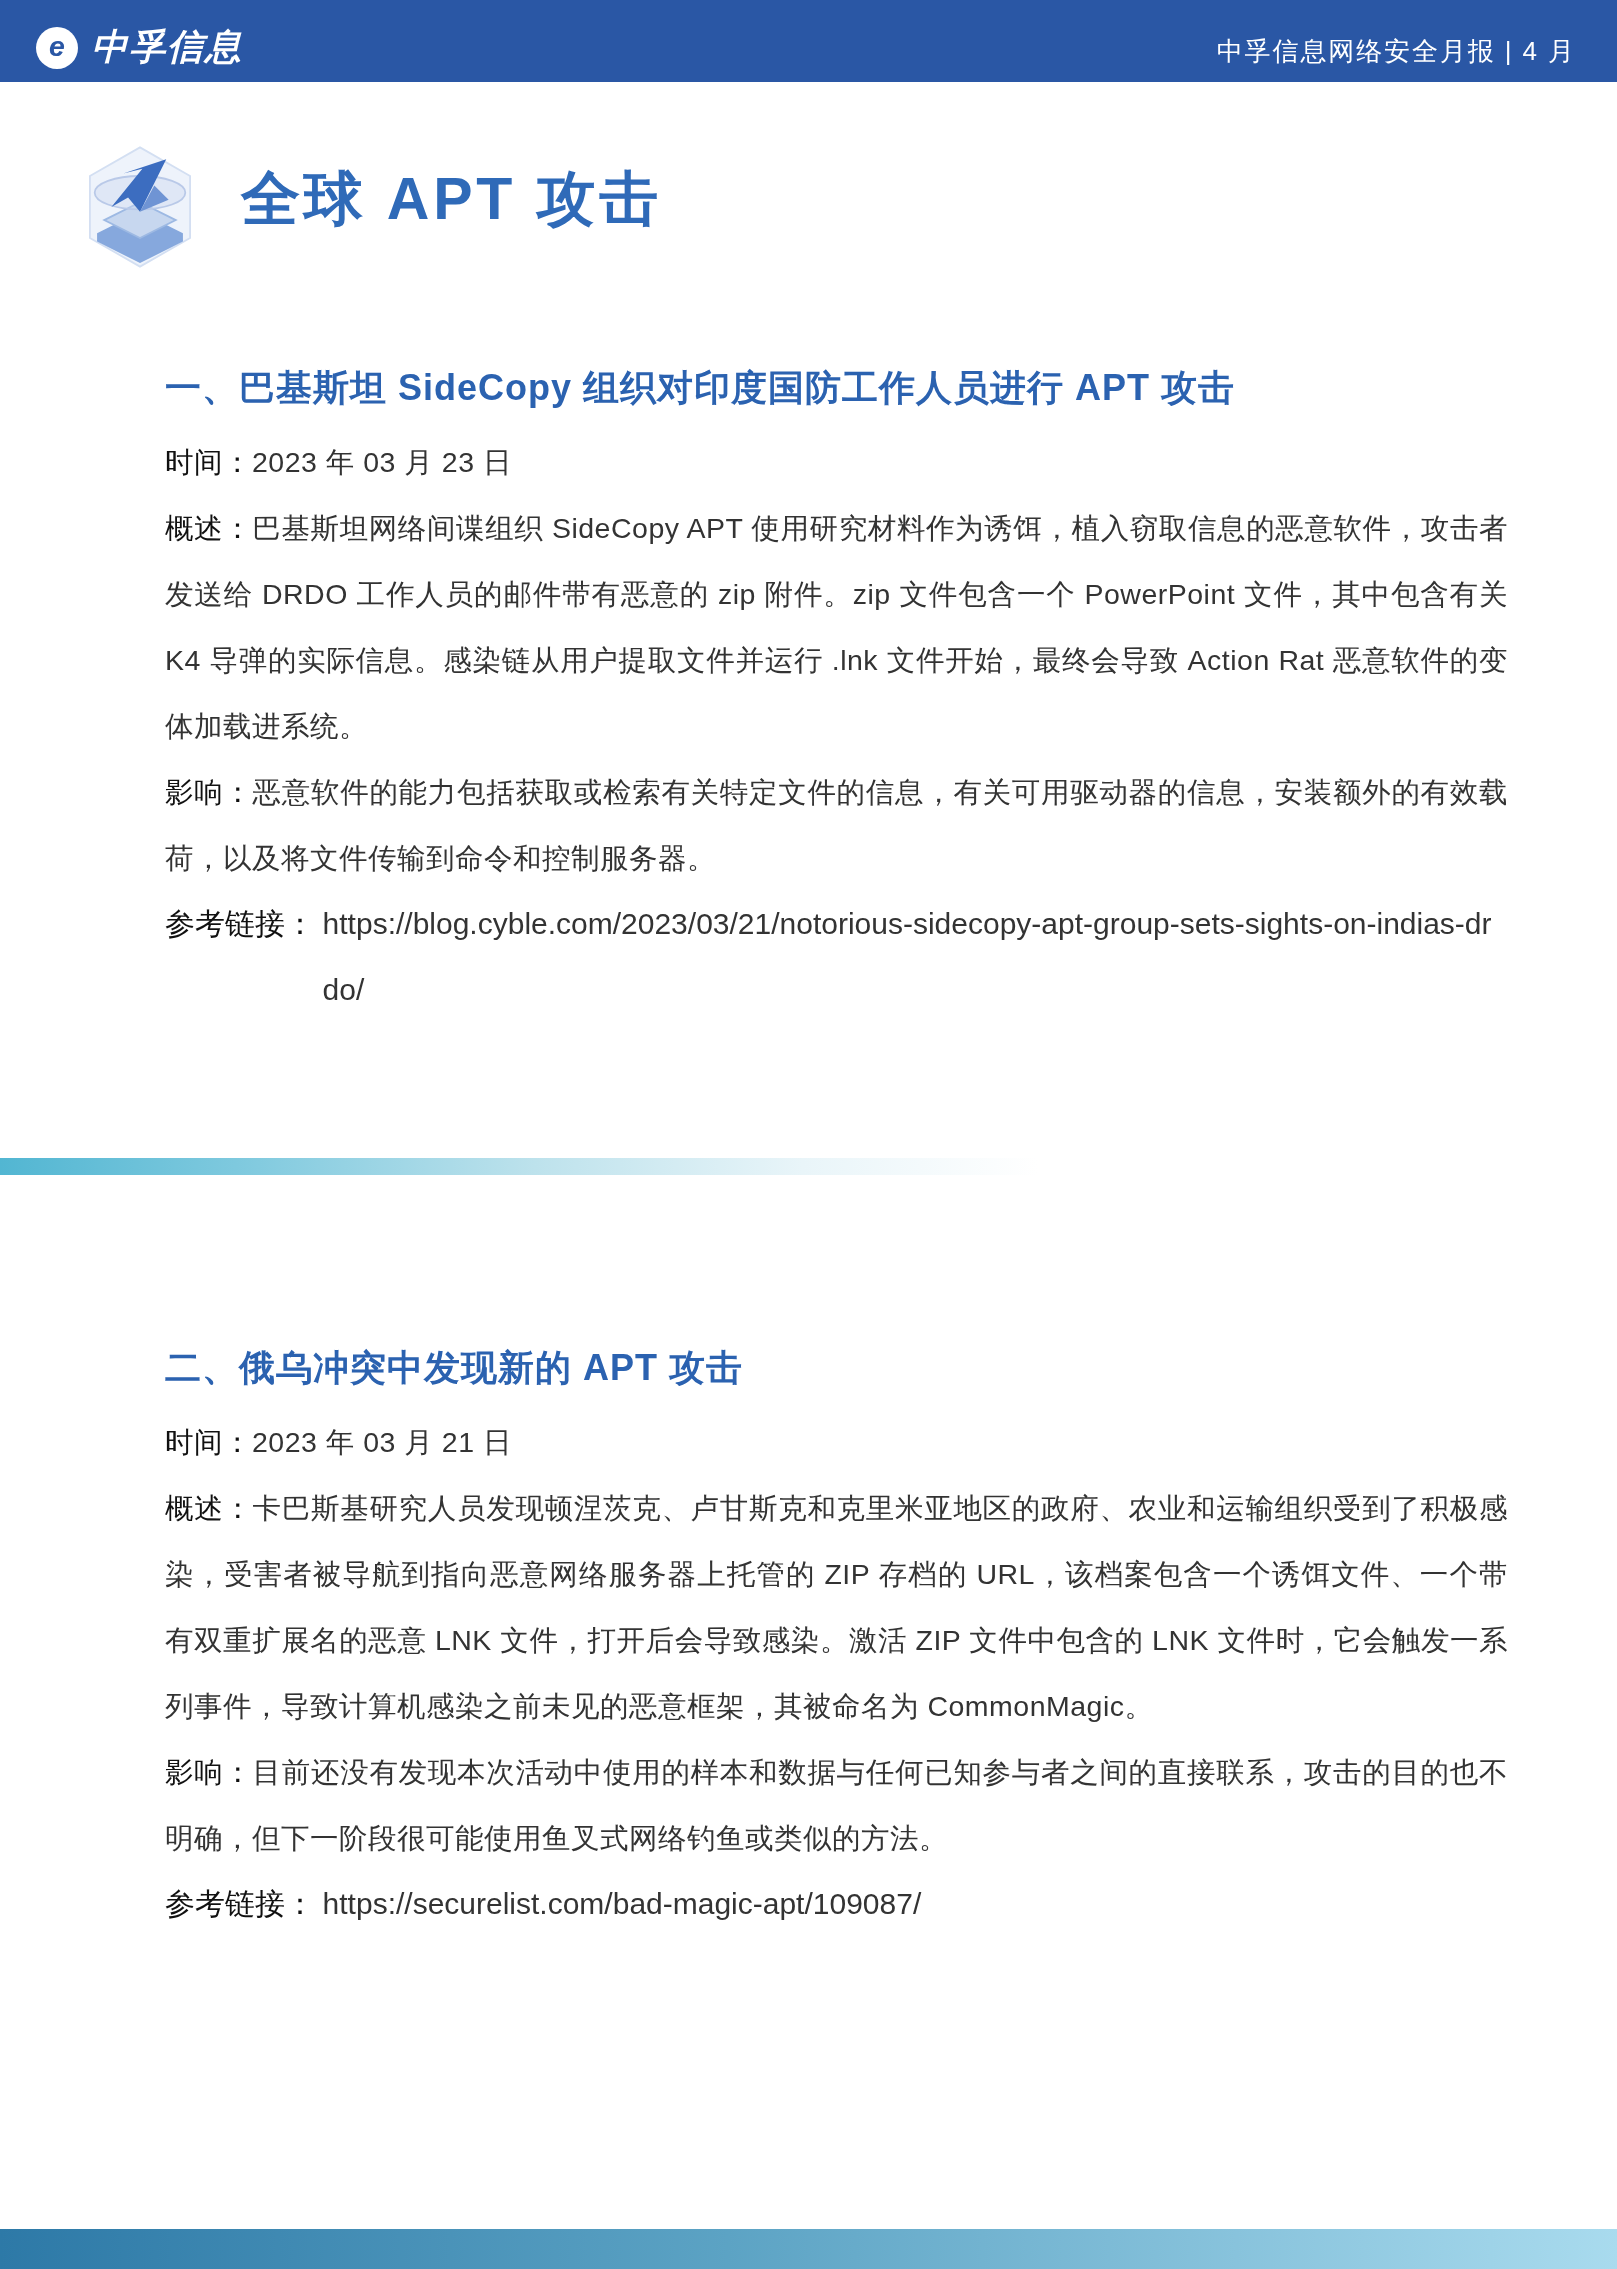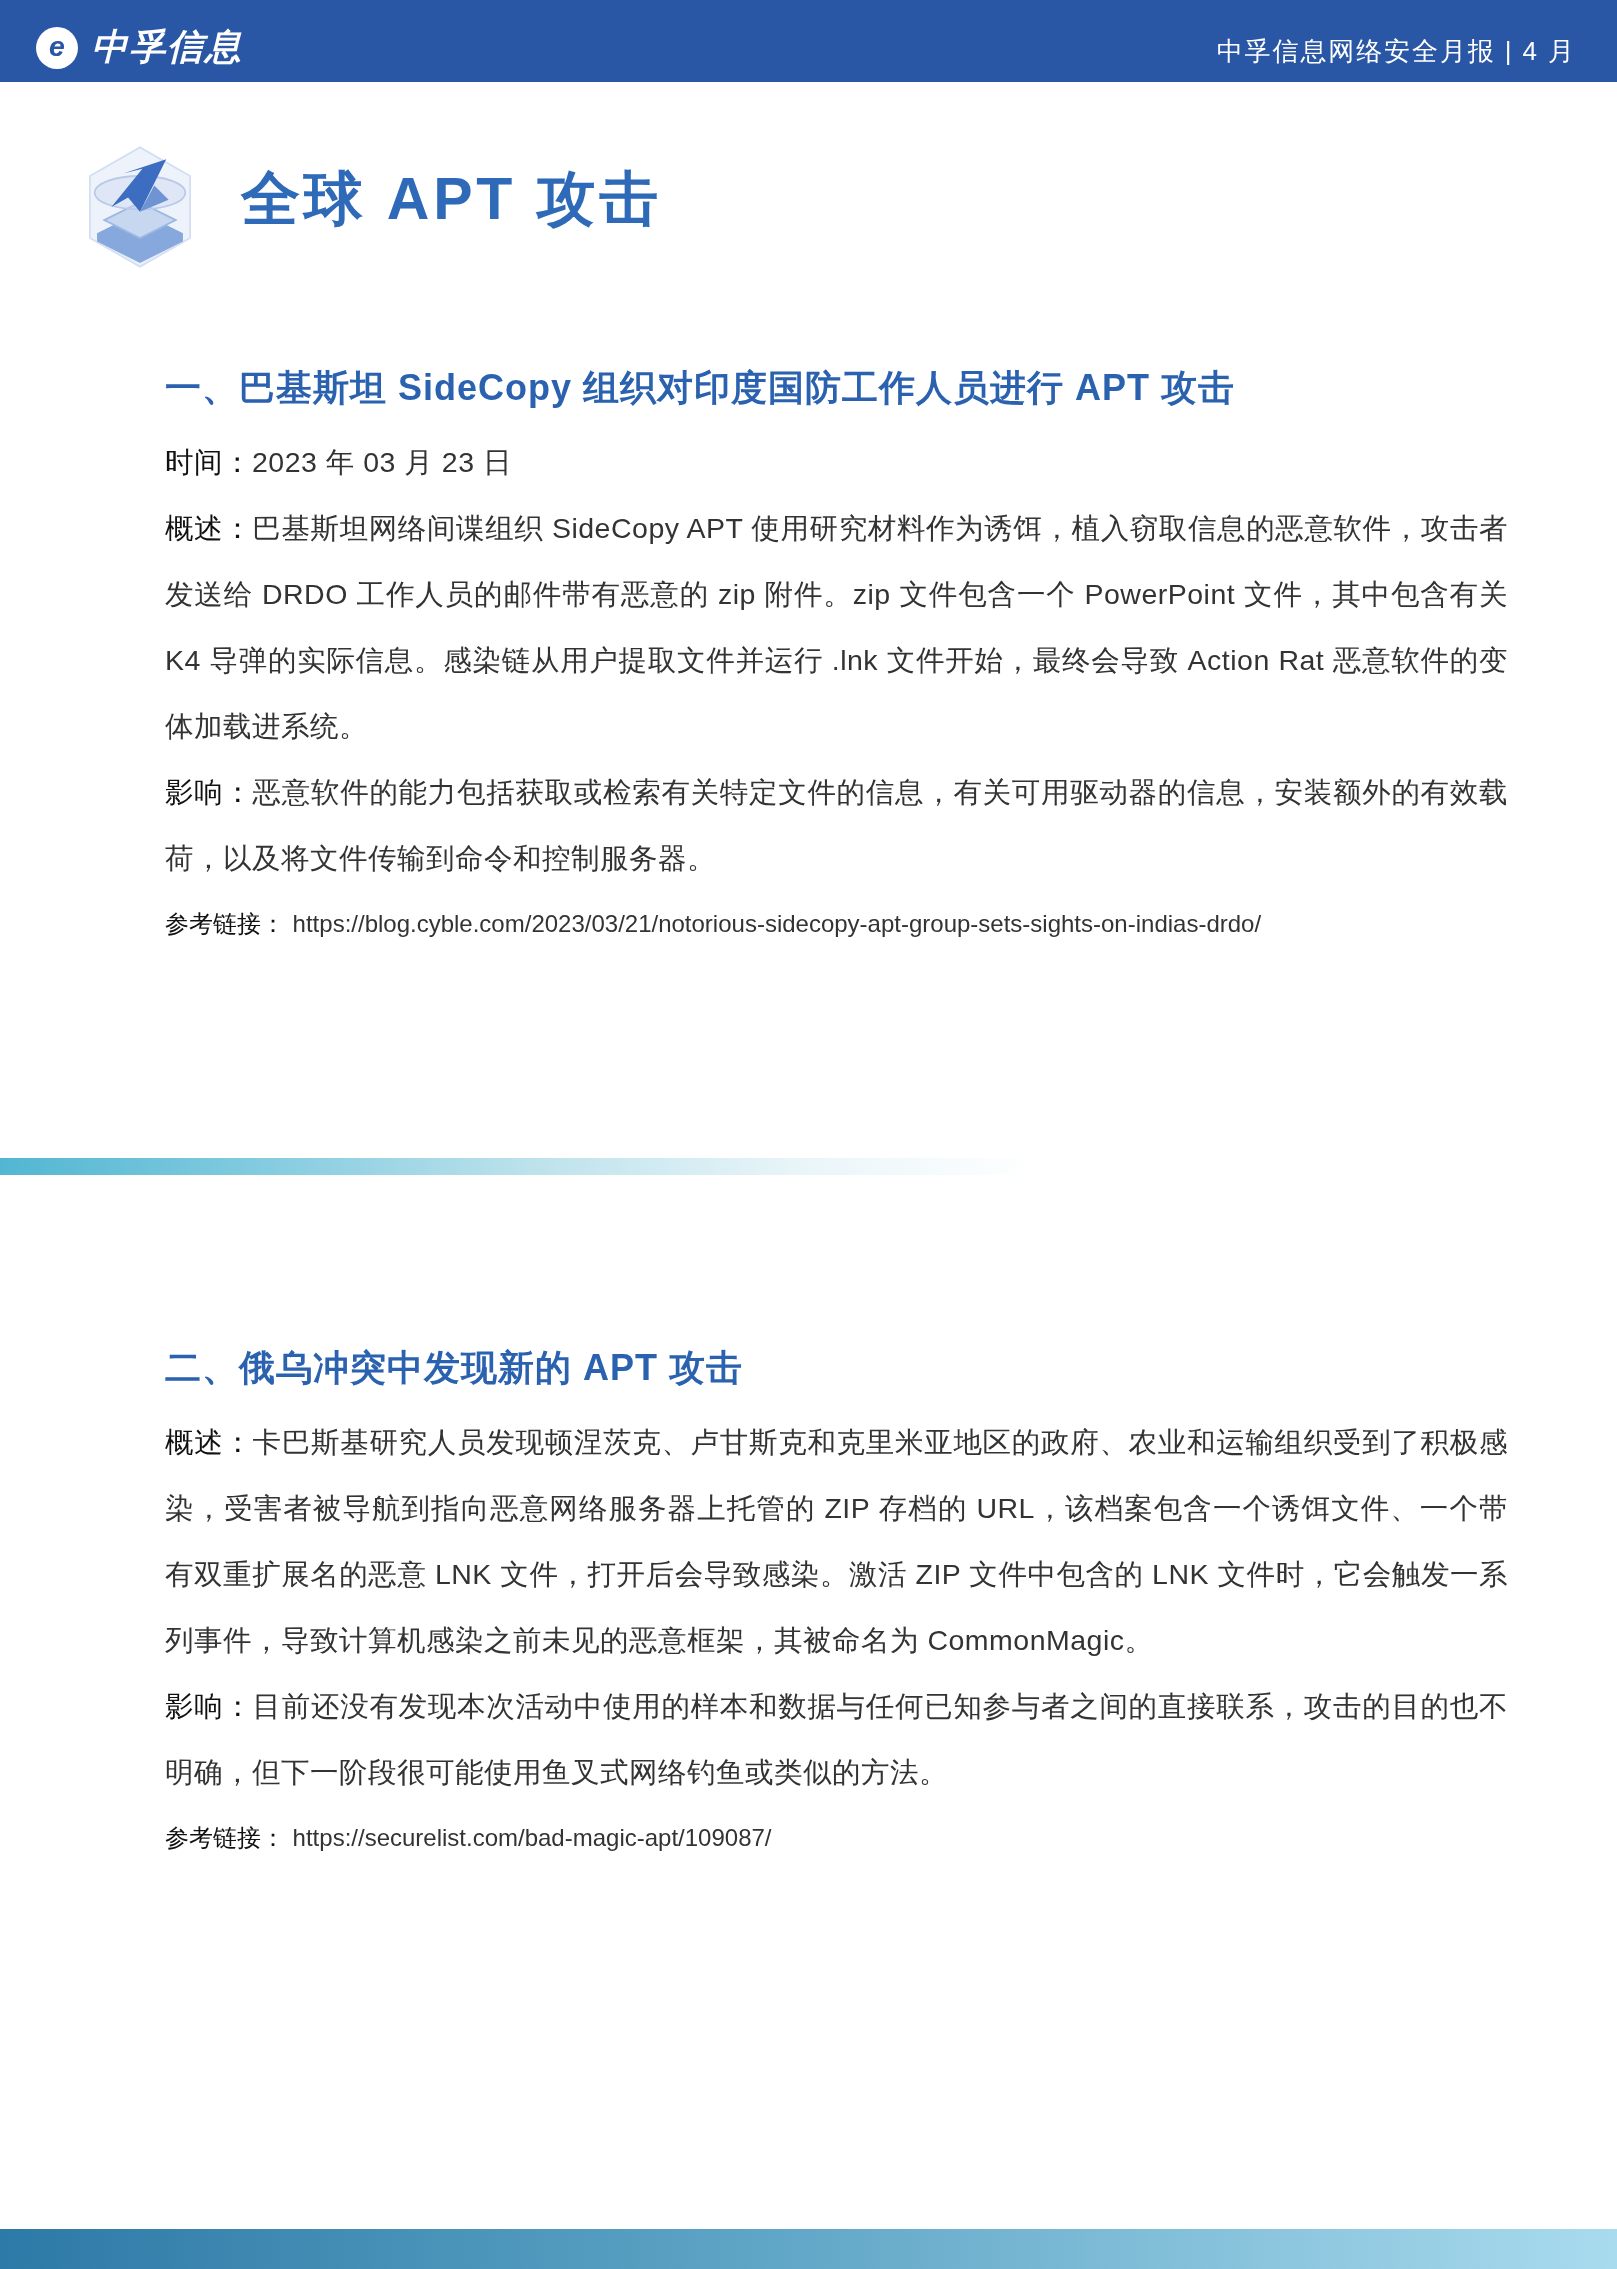--- a/index.html
+++ b/index.html
@@ -105,21 +105,21 @@
     text-align: justify;
     letter-spacing: 0.5px;
   }
   .label {
     font-weight: 400;
     color: #111111;
   }
   .ref-row {
     display: flex;
     align-items: flex-start;
-    font-size: 24px;
+    font-size: 30px;
     line-height: 66px;
   }
   .ref-row .label { flex: 0 0 auto; margin-right: 7.6px; }
   .ref-link {
     color: #333333;
     text-decoration: none;
     word-break: break-all;
     max-width: 1198px;
     display: inline-block;
   }
@@ -179,20 +179,21 @@
     <div class="ref-row">
       <span class="label">参考链接：</span>
       <a class="ref-link" href="#">https://blog.cyble.com/2023/03/21/notorious-sidecopy-apt-group-sets-sights-on-indias-drdo/</a>
     </div>
   </div>
 
   <div class="divider"></div>
 
   <div class="article article-2">
     <h2>二、俄乌冲突中发现新的 APT 攻击</h2>
+    <div class="line"><span class="label">时间：</span><span>2023 年 03 月 21 日</span></div>
     <div class="para"><span class="label">概述：</span><span>卡巴斯基研究人员发现顿涅茨克、卢甘斯克和克里米亚地区的政府、农业和运输组织受到了积极感染，受害者被导航到指向恶意网络服务器上托管的 ZIP 存档的 URL，该档案包含一个诱饵文件、一个带有双重扩展名的恶意 LNK 文件，打开后会导致感染。激活 ZIP 文件中包含的 LNK 文件时，它会触发一系列事件，导致计算机感染之前未见的恶意框架，其被命名为 CommonMagic。</span></div>
     <div class="para"><span class="label">影响：</span><span>目前还没有发现本次活动中使用的样本和数据与任何已知参与者之间的直接联系，攻击的目的也不明确，但下一阶段很可能使用鱼叉式网络钓鱼或类似的方法。</span></div>
     <div class="ref-row">
       <span class="label">参考链接：</span>
       <a class="ref-link" href="#">https://securelist.com/bad-magic-apt/109087/</a>
     </div>
   </div>
 
   <div class="footer-bar"></div>
 

